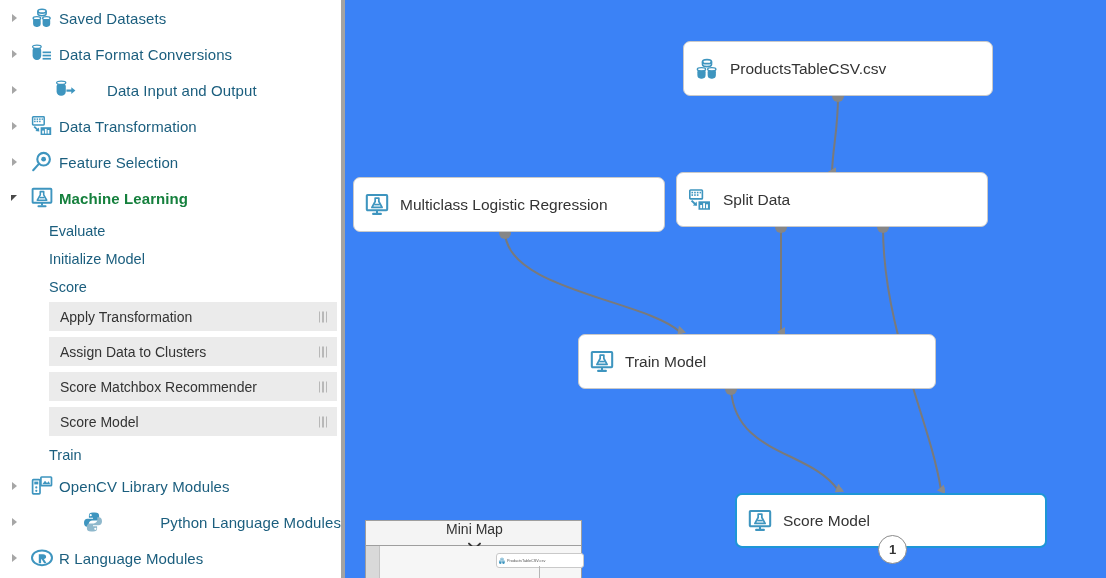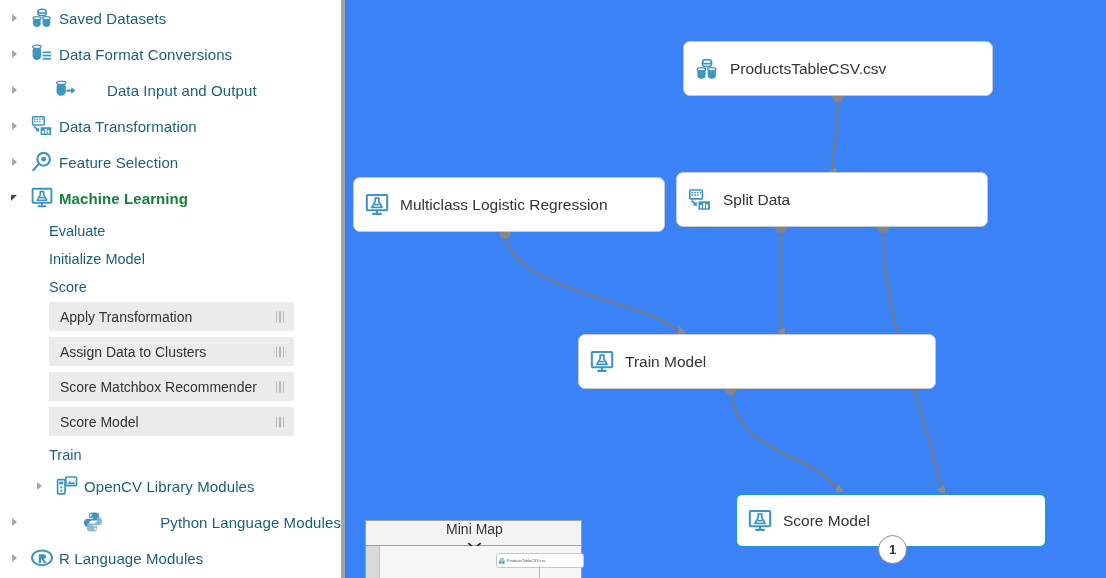--- a/index.html
+++ b/index.html
@@ -41,21 +41,21 @@
   .cat-label.bold{font-weight:bold;color:#15803d;}
 
   .sub-row{
     position:absolute;left:0;width:338px;height:30px;
     display:flex;align-items:center;cursor:pointer;
   }
   .sub-tw{width:30px;flex:0 0 30px;display:flex;align-items:center;justify-content:center;margin-left:16px;}
   .sub-label{font-size:14.5px;color:#1b5e7e;}
 
   .mod-row{
-    position:absolute;left:46px;width:245px;height:30px;
+    position:absolute;left:46px;width:288px;height:30px;
     background:#ebebeb;display:flex;align-items:center;cursor:pointer;
     border-bottom:1px solid #ffffff;box-sizing:border-box;
   }
   .mod-label{font-size:14px;color:#333333;margin-left:11px;}
   .grip{
     position:absolute;right:10px;top:50%;transform:translateY(-50%);
     display:flex;gap:2px;
   }
   .grip i{display:block;width:1.5px;height:11px;background:#b8b8b8;}
 
@@ -200,21 +200,21 @@
             <svg width="24" height="24" viewBox="0 0 24 24">
               <rect x="2.6" y="2.8" width="18.8" height="14.0" rx="0.8" fill="none" stroke="#3e95bf" stroke-width="1.9"></rect>
               <path d="M10.3,5.6 h3.4 v3.2 l3.0,5.4 h-9.4 l3.0,-5.4 z" fill="none" stroke="#3e95bf" stroke-width="1.6" stroke-linejoin="round"></path>
               <path d="M9.4,11.6 h5.2" stroke="#3e95bf" stroke-width="1.5"></path>
               <path d="M12,16.8 v2.6" stroke="#3e95bf" stroke-width="1.9"></path>
               <path d="M8.4,20.2 h7.2" stroke="#3e95bf" stroke-width="1.9" stroke-linecap="round"></path>
             </svg>
           </div>
           <div class="cat-label bold">Machine Learning</div>
         </div>
-        <div class="cat-row" style="top: 468px; margin-left: 25px;">
+        <div class="cat-row" style="top: 468px;">
           <div class="tw">
             <span class="arrow-collapsed"></span>
           </div>
           <div class="cat-icon">
             <svg width="24" height="24" viewBox="0 0 24 24">
               <rect x="2.6" y="5.6" width="7.4" height="14.2" rx="0.8" fill="none" stroke="#3e95bf" stroke-width="1.7"></rect>
               <rect x="4.3" y="7.6" width="4.0" height="2.8" fill="#3e95bf"></rect>
               <circle cx="6.3" cy="13.4" r="1.1" fill="#3e95bf"></circle>
               <circle cx="6.3" cy="16.8" r="1.1" fill="#3e95bf"></circle>
               <rect x="10.9" y="3.0" width="10.6" height="8.6" rx="0.7" fill="none" stroke="#3e95bf" stroke-width="1.7"></rect>

